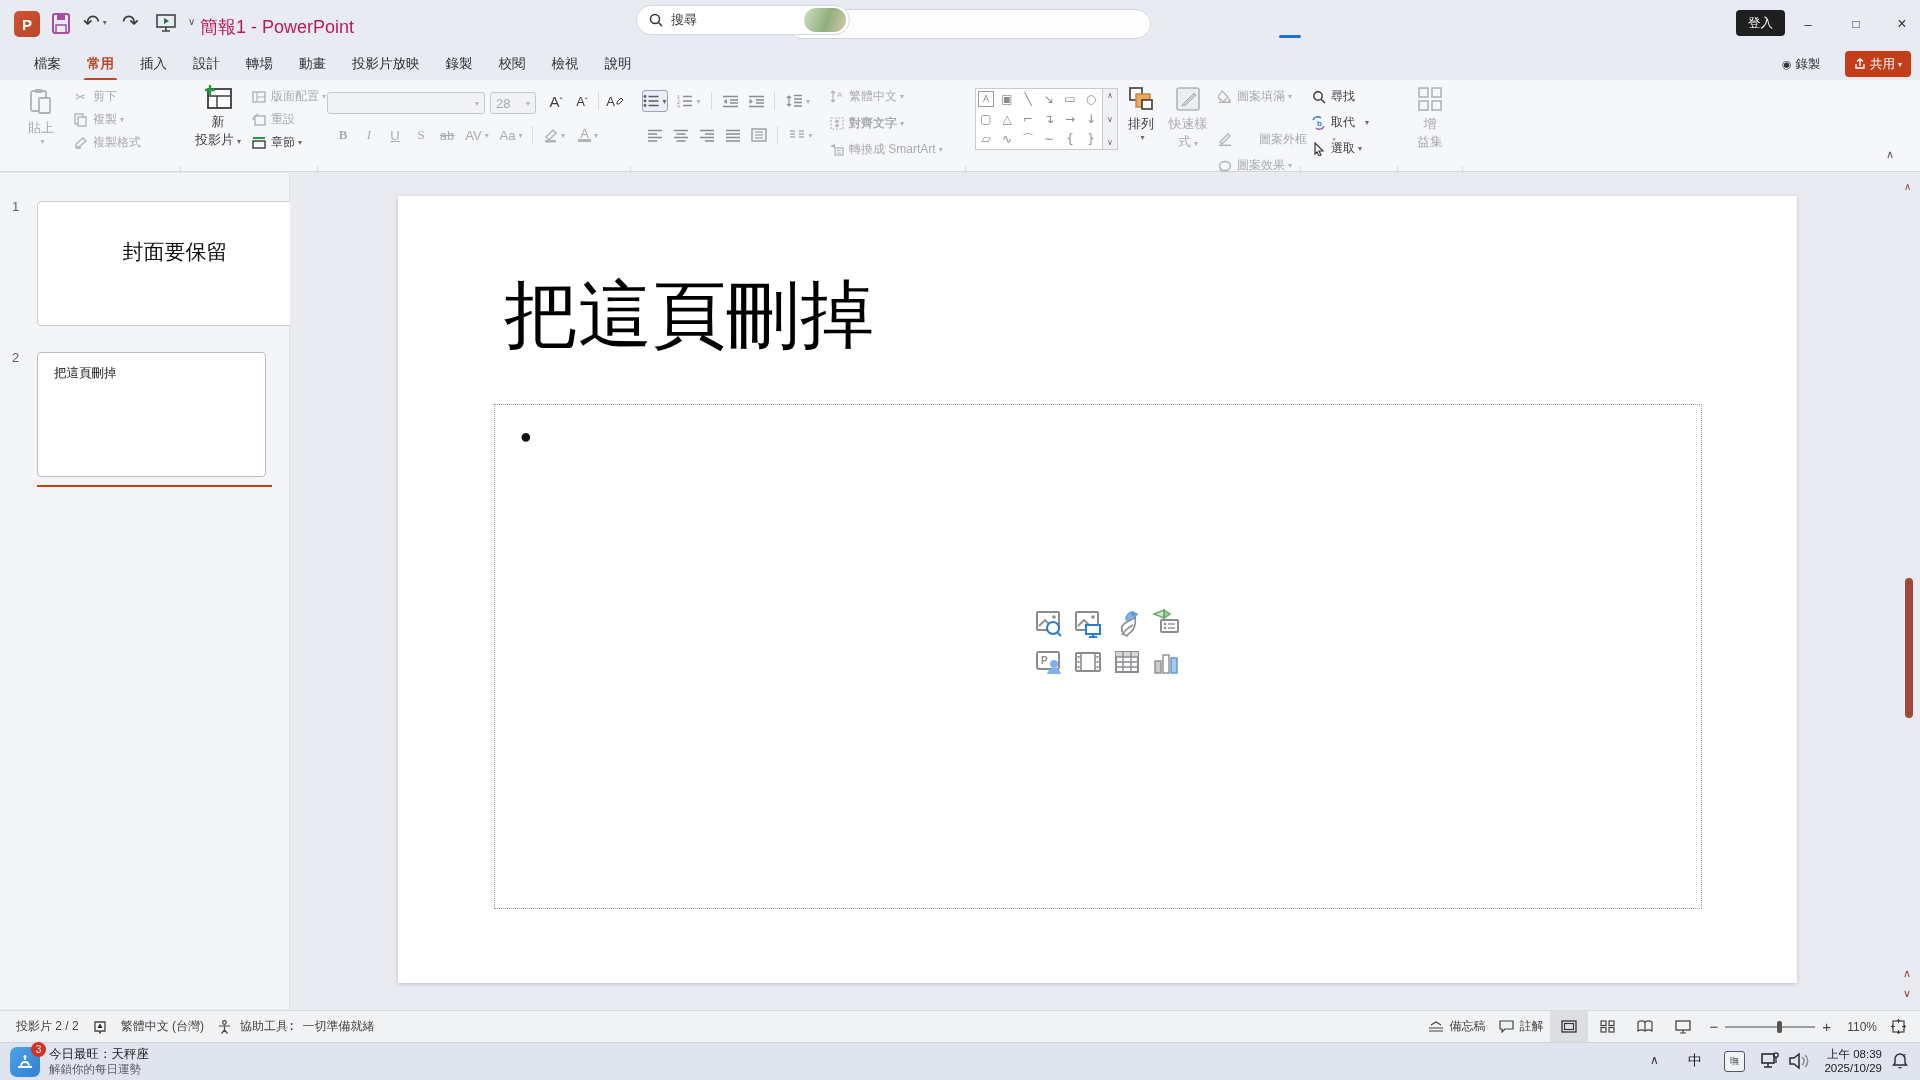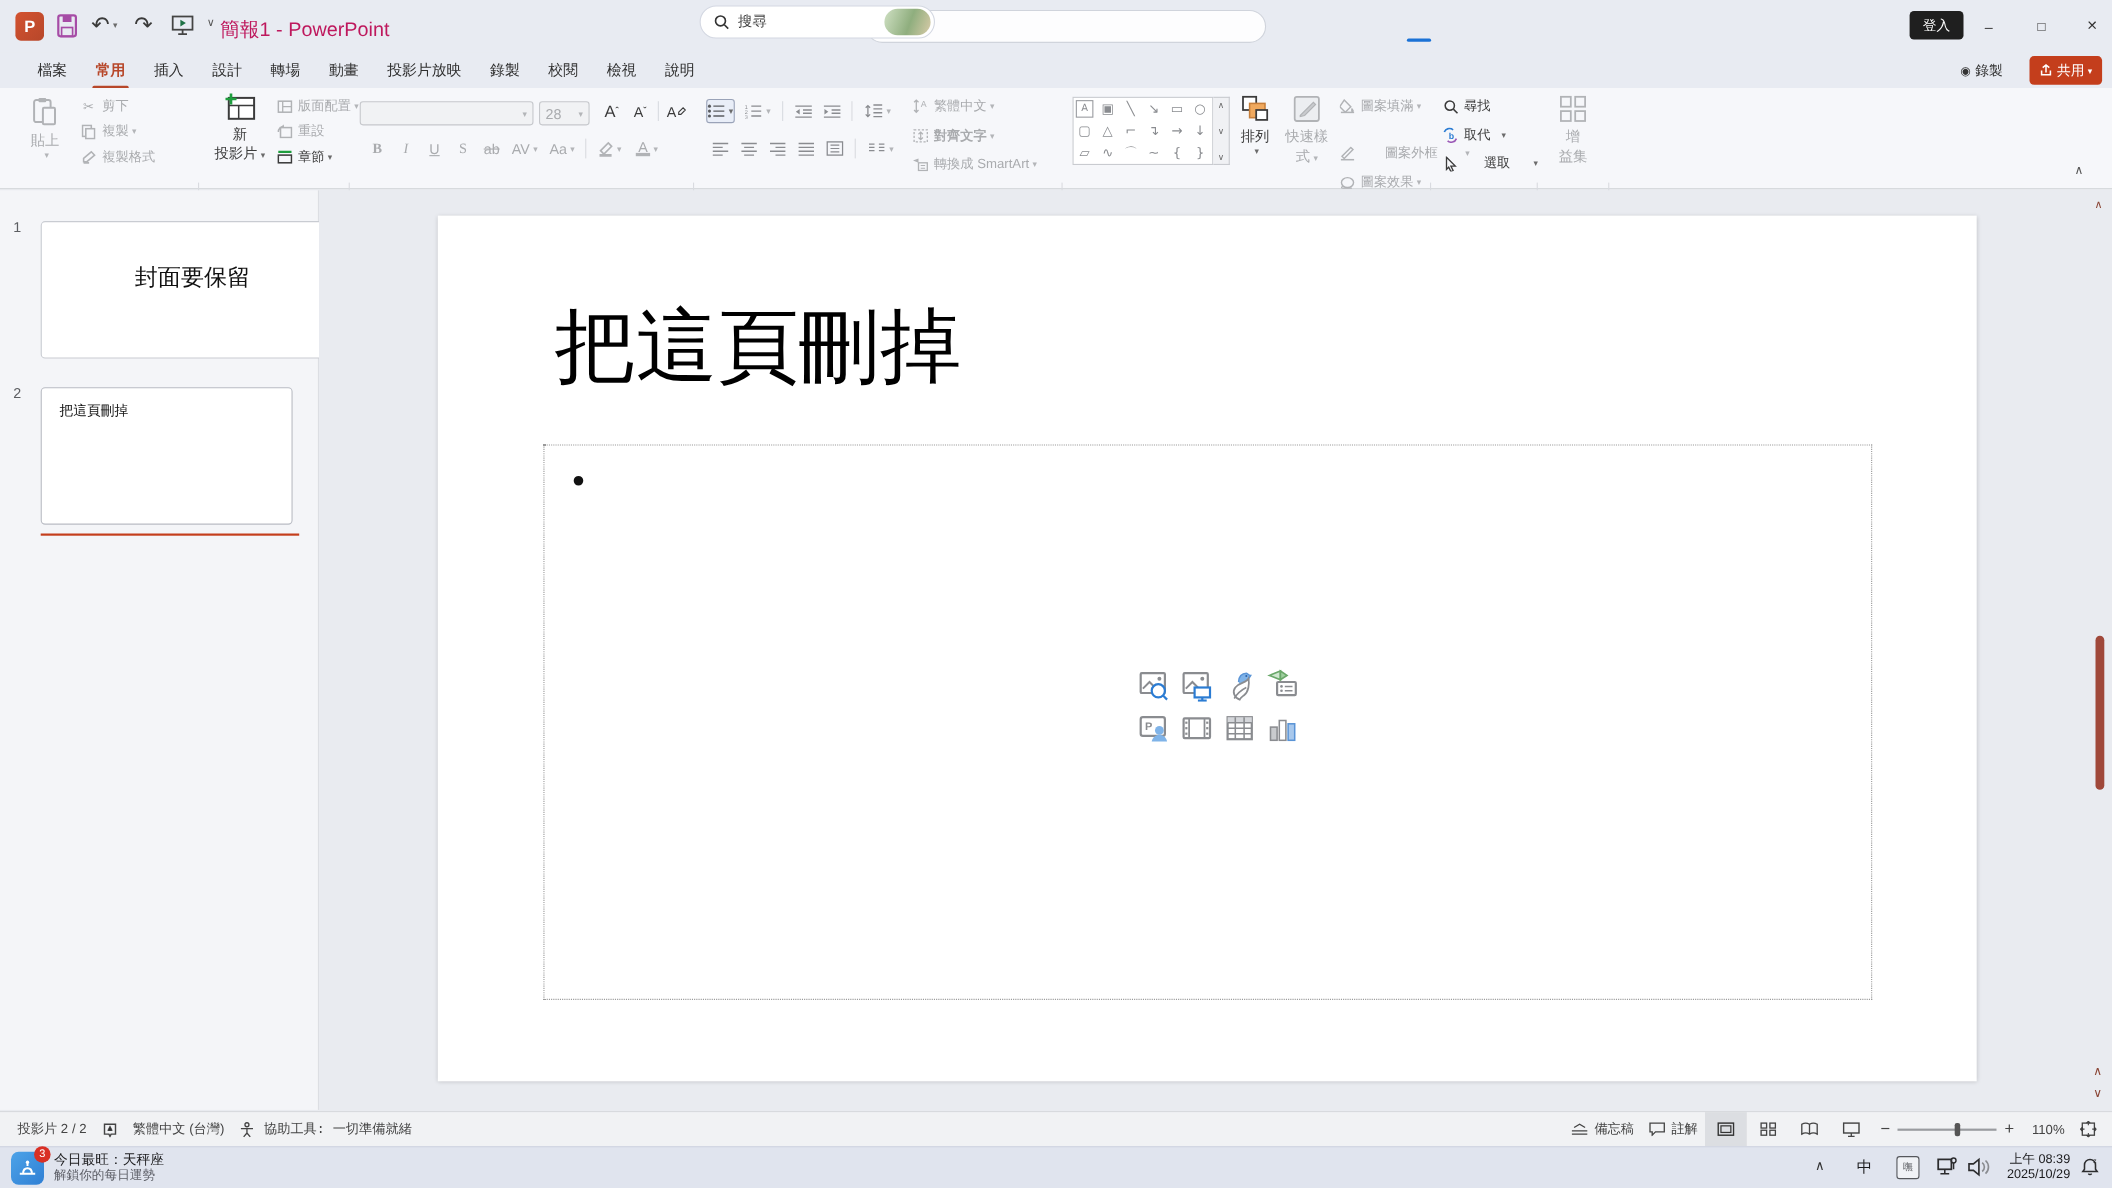--- a/index.html
+++ b/index.html
@@ -452,21 +452,21 @@
         <span class="icbox">
           <svg width="15" height="14" viewBox="0 0 15 14">
             <path d="M2 4a5 5 0 018-2" fill="none" stroke="#2b7cd3" stroke-width="1.5"></path>
             <path d="M13 10a5 5 0 01-8 2" fill="none" stroke="#9b59b6" stroke-width="1.5"></path>
             <text x="6" y="10" font-size="8" fill="#2b7cd3" font-weight="bold">b</text>
           </svg>
         </span>
         <span>取代</span>
         <span class="dd" style="margin-left:10px">▾</span>
       </div>
-    <div class="smallbtn en" style="margin-top:5px;gap:18px;">
+    <div class="smallbtn en" style="margin-top:5px;">
         <span class="icbox">
           <svg width="12" height="14" viewBox="0 0 12 14">
             <path d="M2 1l8 8H6l2 4-2 1-2-4-2 2z" fill="none" stroke="#3b3b3b" stroke-width="1.2"></path>
           </svg>
         </span>
         <span>選取</span>
         <span class="dd">▾</span>
       </div>
   </div>
   <span class="gl" style="left:1330px;">編輯</span>

